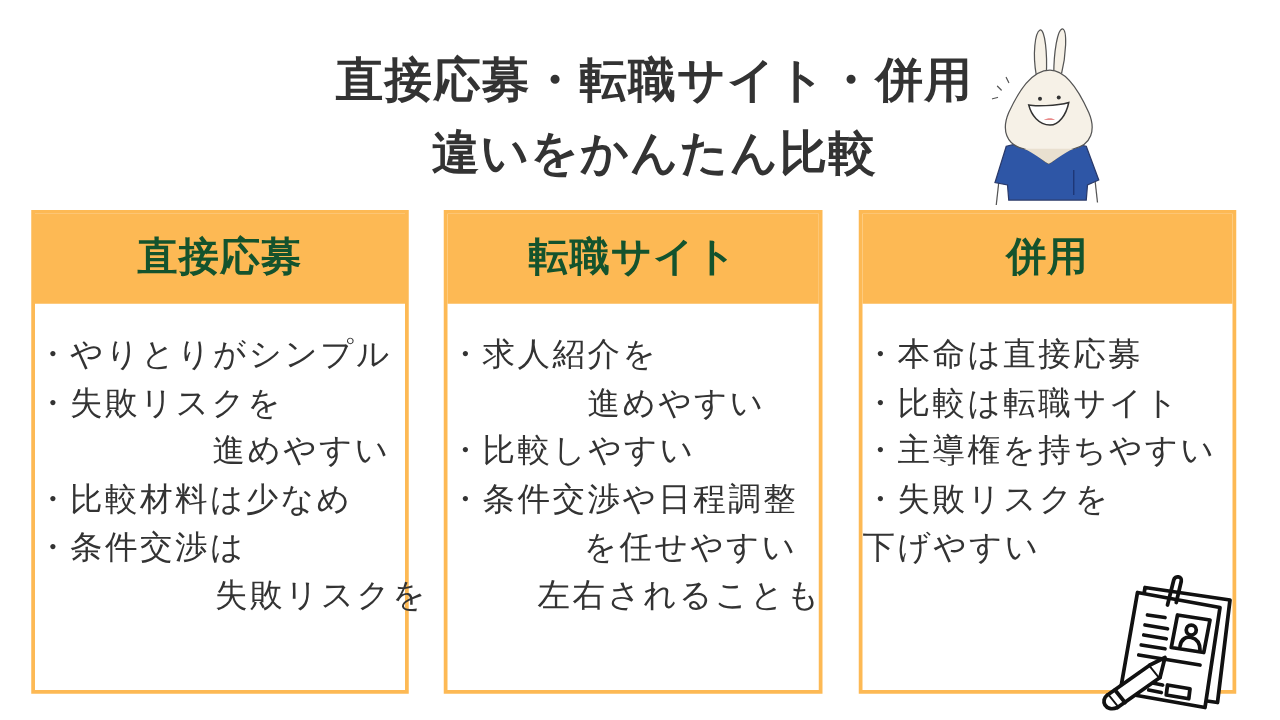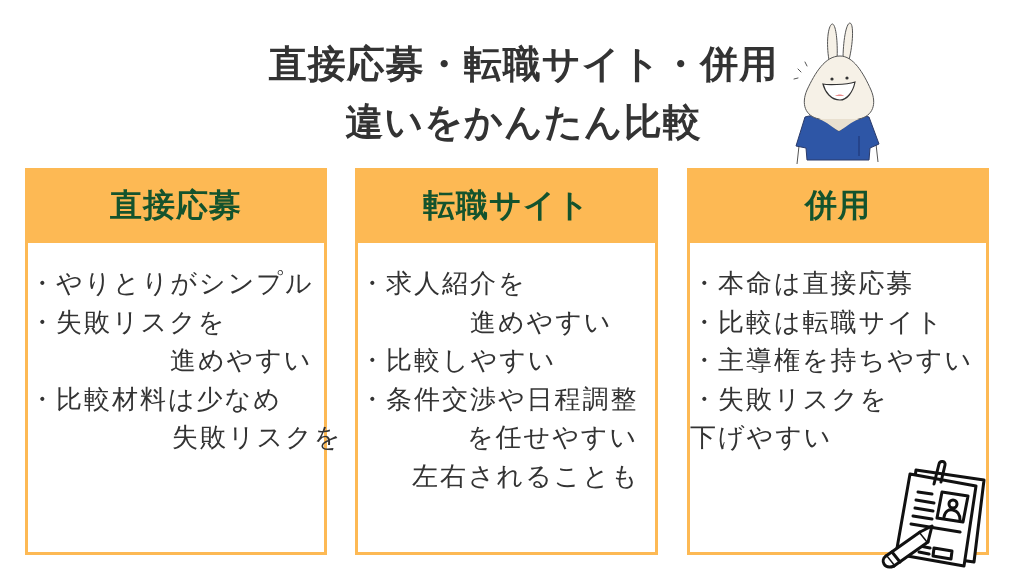--- a/index.html
+++ b/index.html
@@ -72,33 +72,34 @@
   <path d="M50 78 C53 76 57 76 59 78" fill="#E98A8A" stroke="none"></path>
 </svg>
 
 <div class="card card-1">
   <div class="card-header">直接応募</div>
   <div class="card-body">
     <div class="line"><span class="bullet">・</span><span>やりとりがシンプル</span></div>
     <div class="line"><span class="bullet">・</span><span>失敗リスクを</span></div>
     <div class="line" style="padding-left:142px">進めやすい</div>
     <div class="line"><span class="bullet">・</span><span>比較材料は少なめ</span></div>
+    <div class="line"><span class="bullet">・</span><span>条件交渉は</span></div>
     <div class="line" style="padding-left:144px">失敗リスクを</div>
   </div>
 </div>
 
 <div class="card card-2">
   <div class="card-header">転職サイト</div>
   <div class="card-body">
     <div class="line"><span class="bullet">・</span><span>求人紹介を</span></div>
     <div class="line" style="padding-left:112px">進めやすい</div>
     <div class="line"><span class="bullet">・</span><span>比較しやすい</span></div>
     <div class="line"><span class="bullet">・</span><span>条件交渉や日程調整</span></div>
     <div class="line" style="padding-left:109px">を任せやすい</div>
-    <div class="line" style="padding-left:54px">左右されることも</div>
+    <div class="line" style="padding-left:72px">左右されることも</div>
   </div>
 </div>
 
 <div class="card card-3">
   <div class="card-header">併用</div>
   <div class="card-body">
     <div class="line"><span class="bullet">・</span><span>本命は直接応募</span></div>
     <div class="line"><span class="bullet">・</span><span>比較は転職サイト</span></div>
     <div class="line"><span class="bullet">・</span><span>主導権を持ちやすい</span></div>
     <div class="line"><span class="bullet">・</span><span>失敗リスクを</span></div>

